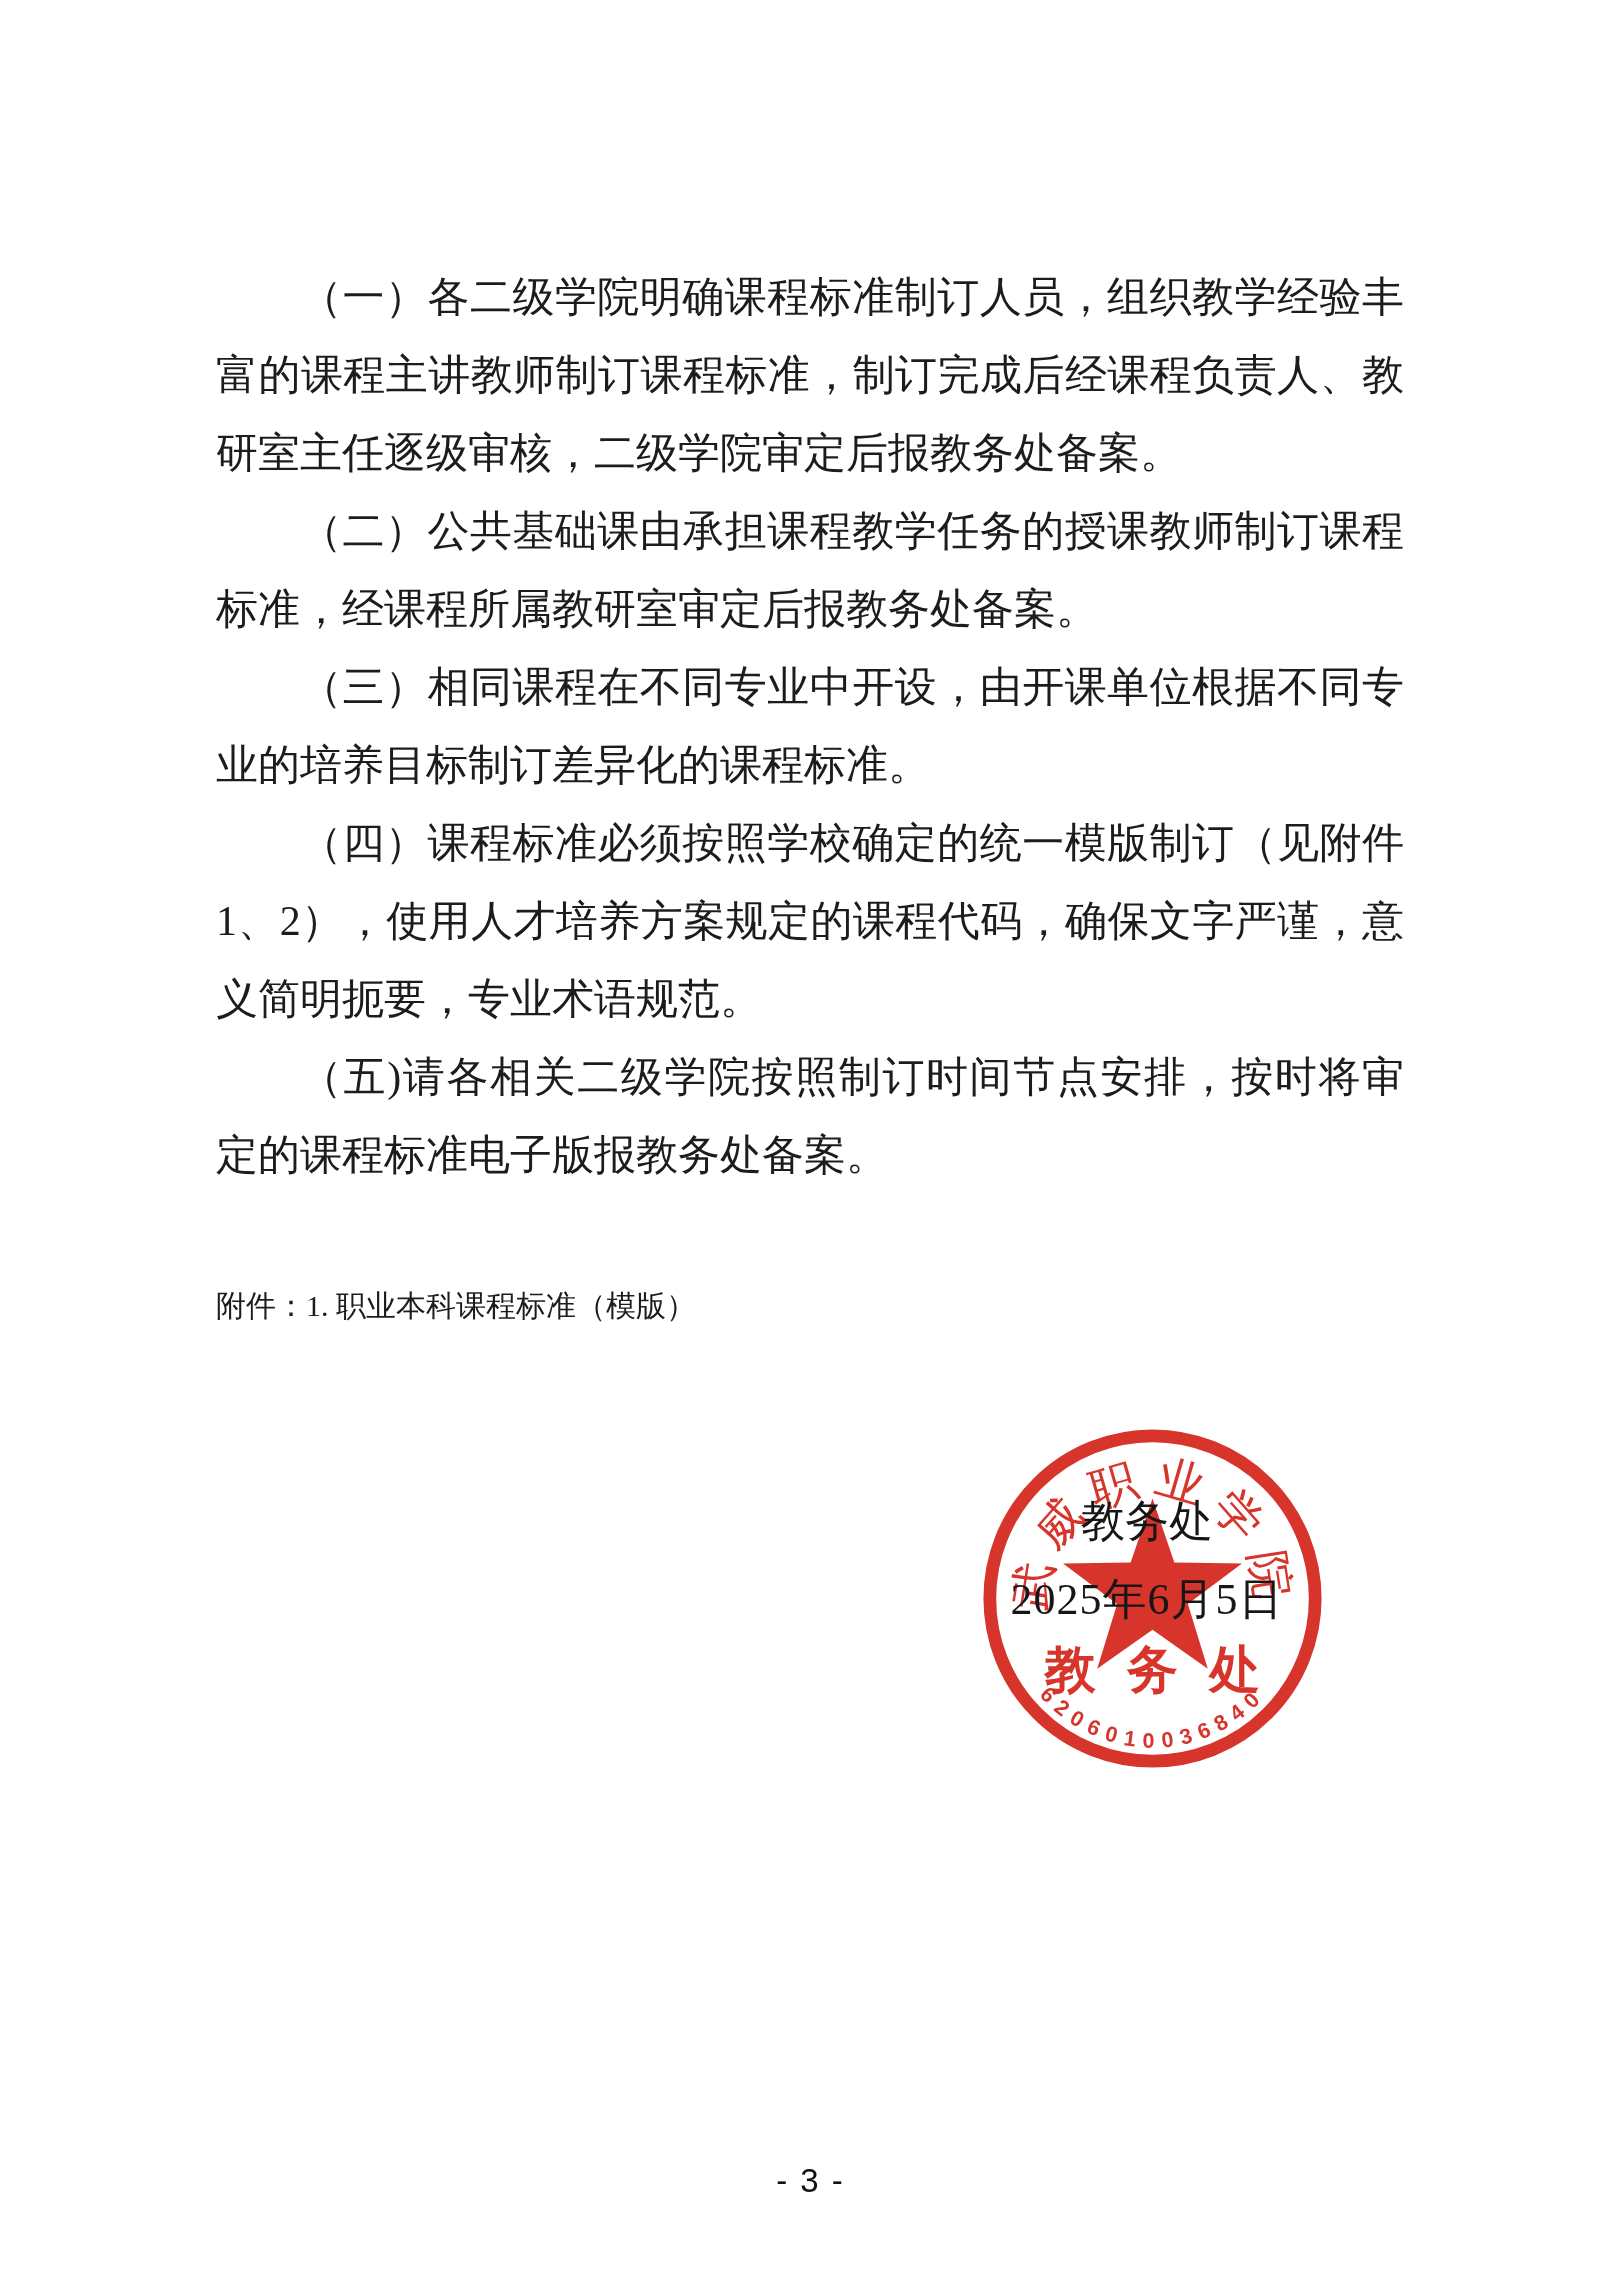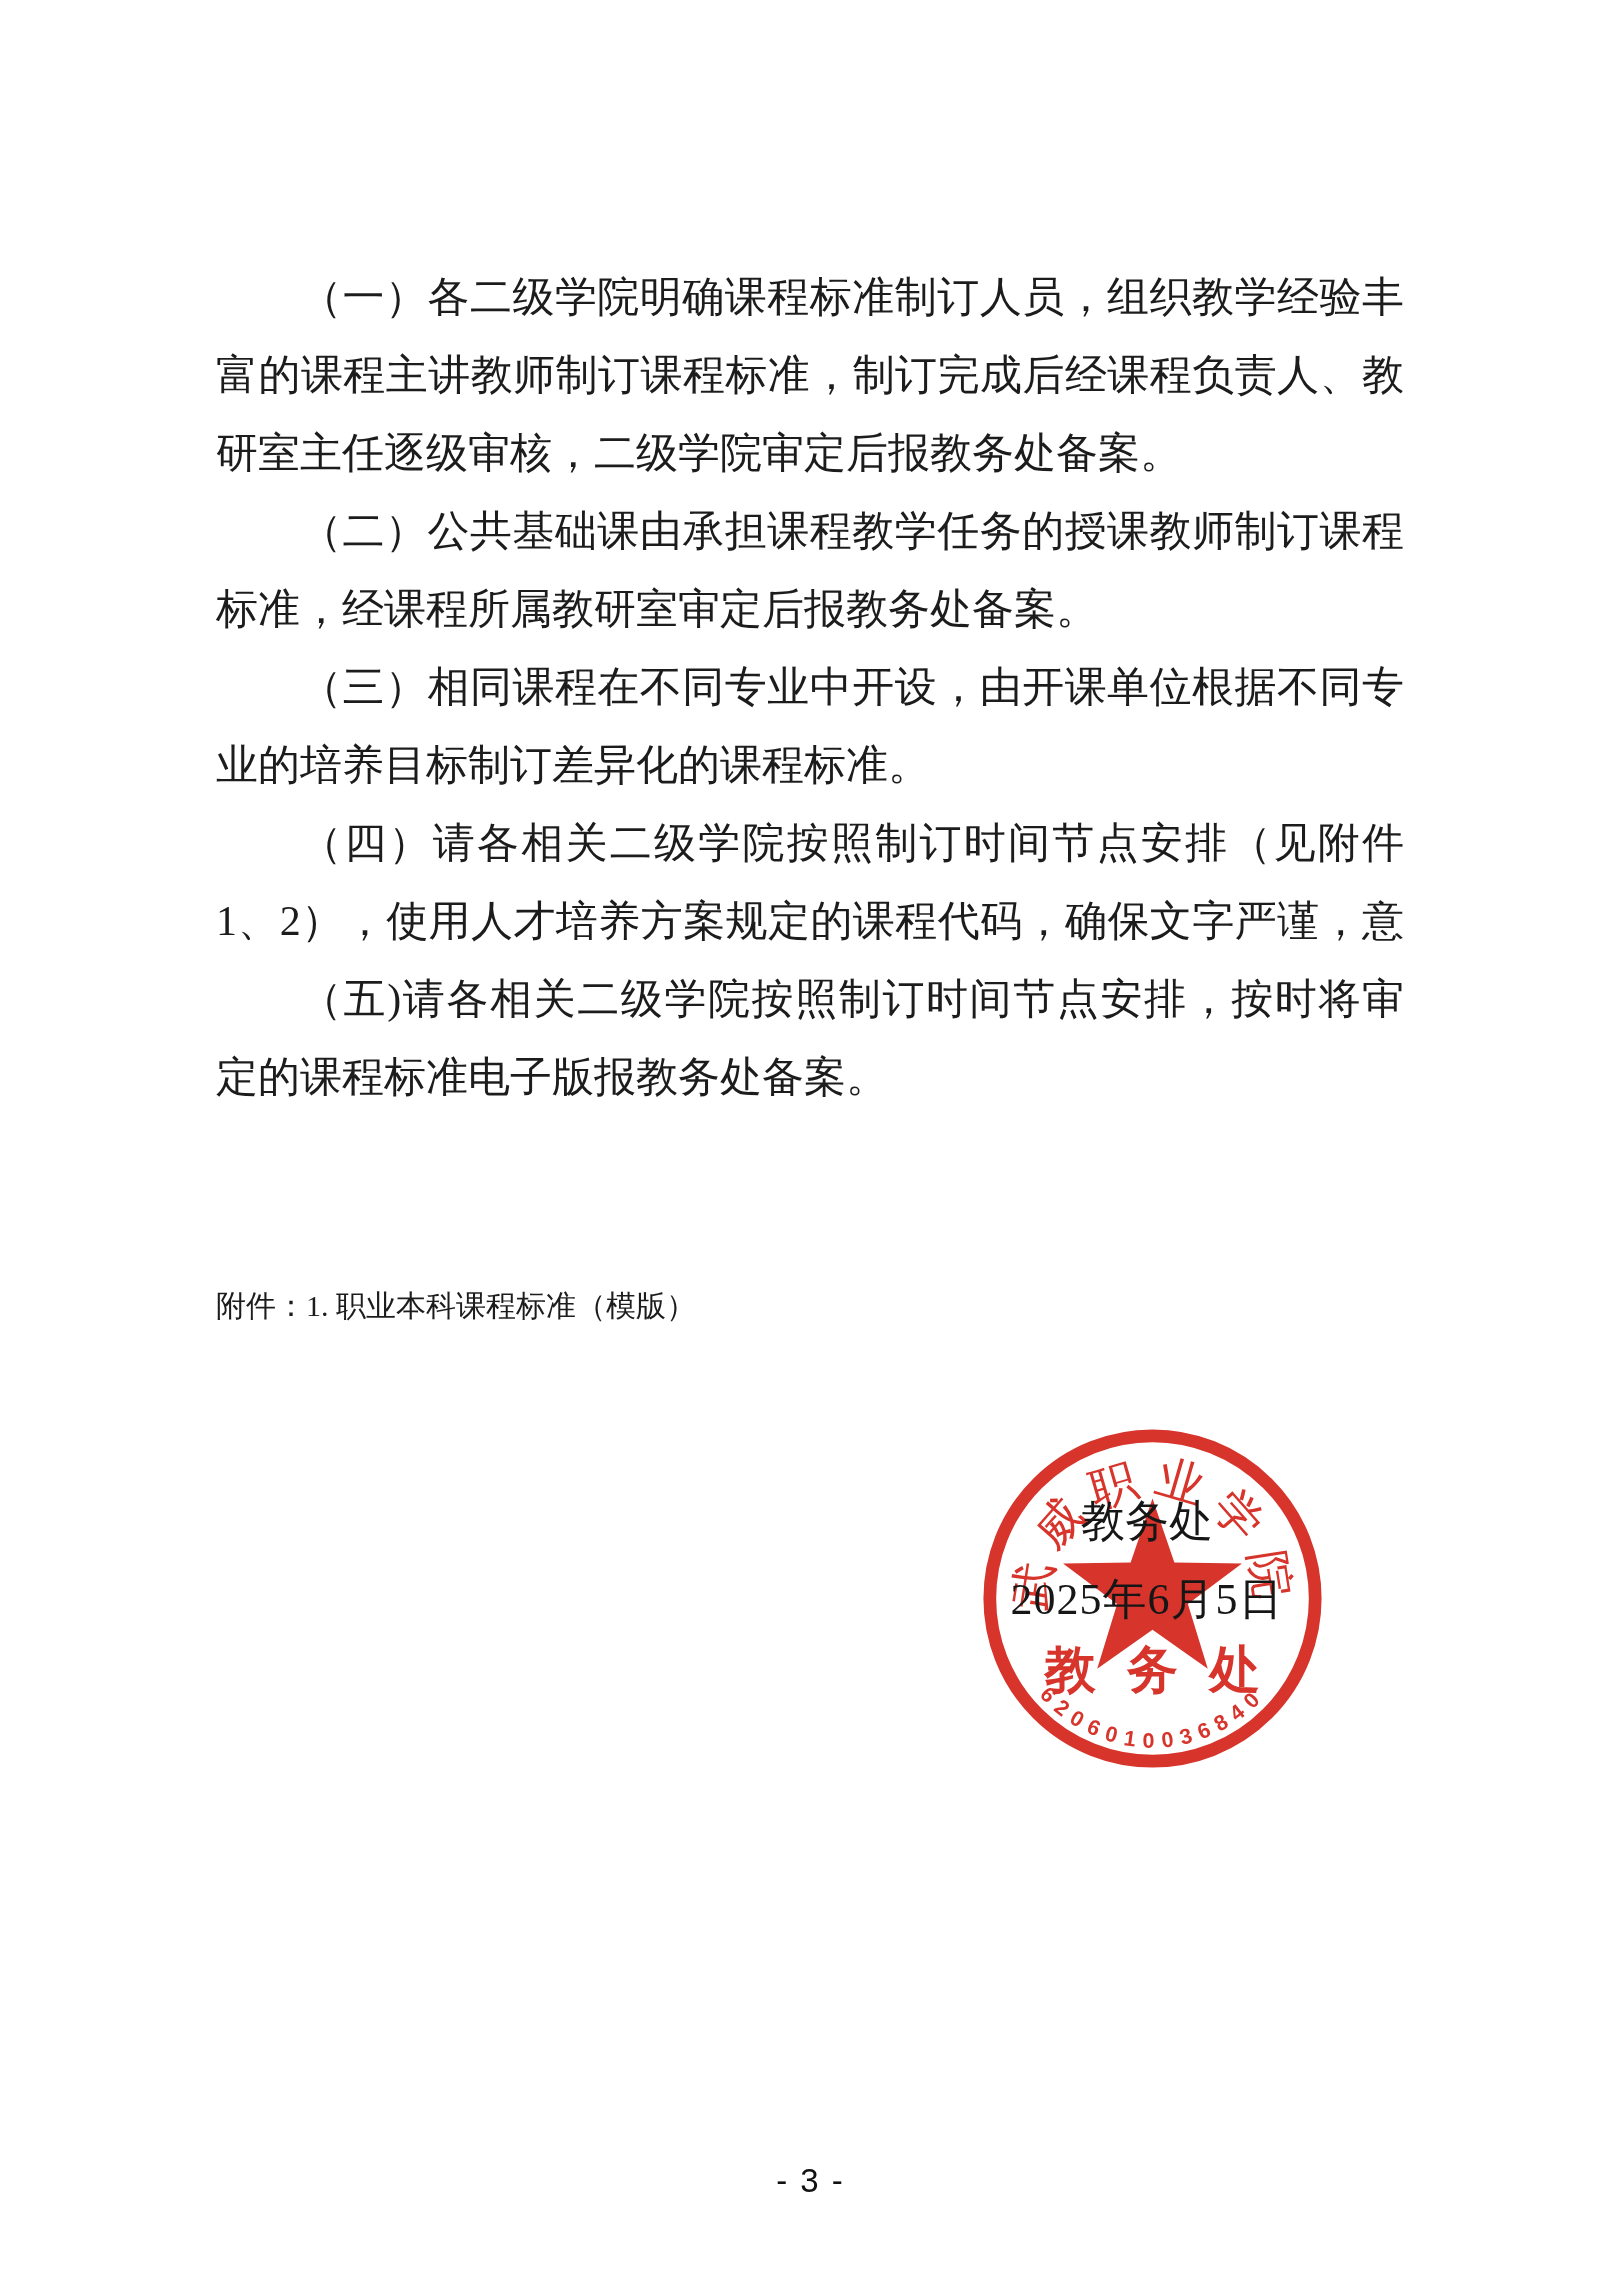--- a/index.html
+++ b/index.html
@@ -64,22 +64,23 @@
   <div class="line indent">（一）各二级学院明确课程标准制订人员，组织教学经验丰</div>
   <div class="line">富的课程主讲教师制订课程标准，制订完成后经课程负责人、教</div>
   <div class="line last">研室主任逐级审核，二级学院审定后报教务处备案。</div>
 
   <div class="line indent">（二）公共基础课由承担课程教学任务的授课教师制订课程</div>
   <div class="line last">标准，经课程所属教研室审定后报教务处备案。</div>
 
   <div class="line indent">（三）相同课程在不同专业中开设，由开课单位根据不同专</div>
   <div class="line last">业的培养目标制订差异化的课程标准。</div>
 
-  <div class="line indent">（四）请各相关二级学院按照制订时间节点安排（见附件</div>
+  <div class="line indent">（四）课程标准必须按照学校确定的统一模版制订（见附件</div>
   <div class="line">1、2），使用人才培养方案规定的课程代码，确保文字严谨，意</div>
+  <div class="line last">义简明扼要，专业术语规范。</div>
 
   <div class="line indent">（五)请各相关二级学院按照制订时间节点安排，按时将审</div>
   <div class="line last">定的课程标准电子版报教务处备案。</div>
 </div>
 
 <div class="attachments">
   <div class="att-line">
     <span>附件：</span><span>1. 职业本科课程标准（模版）</span>
   </div>
 </div>

